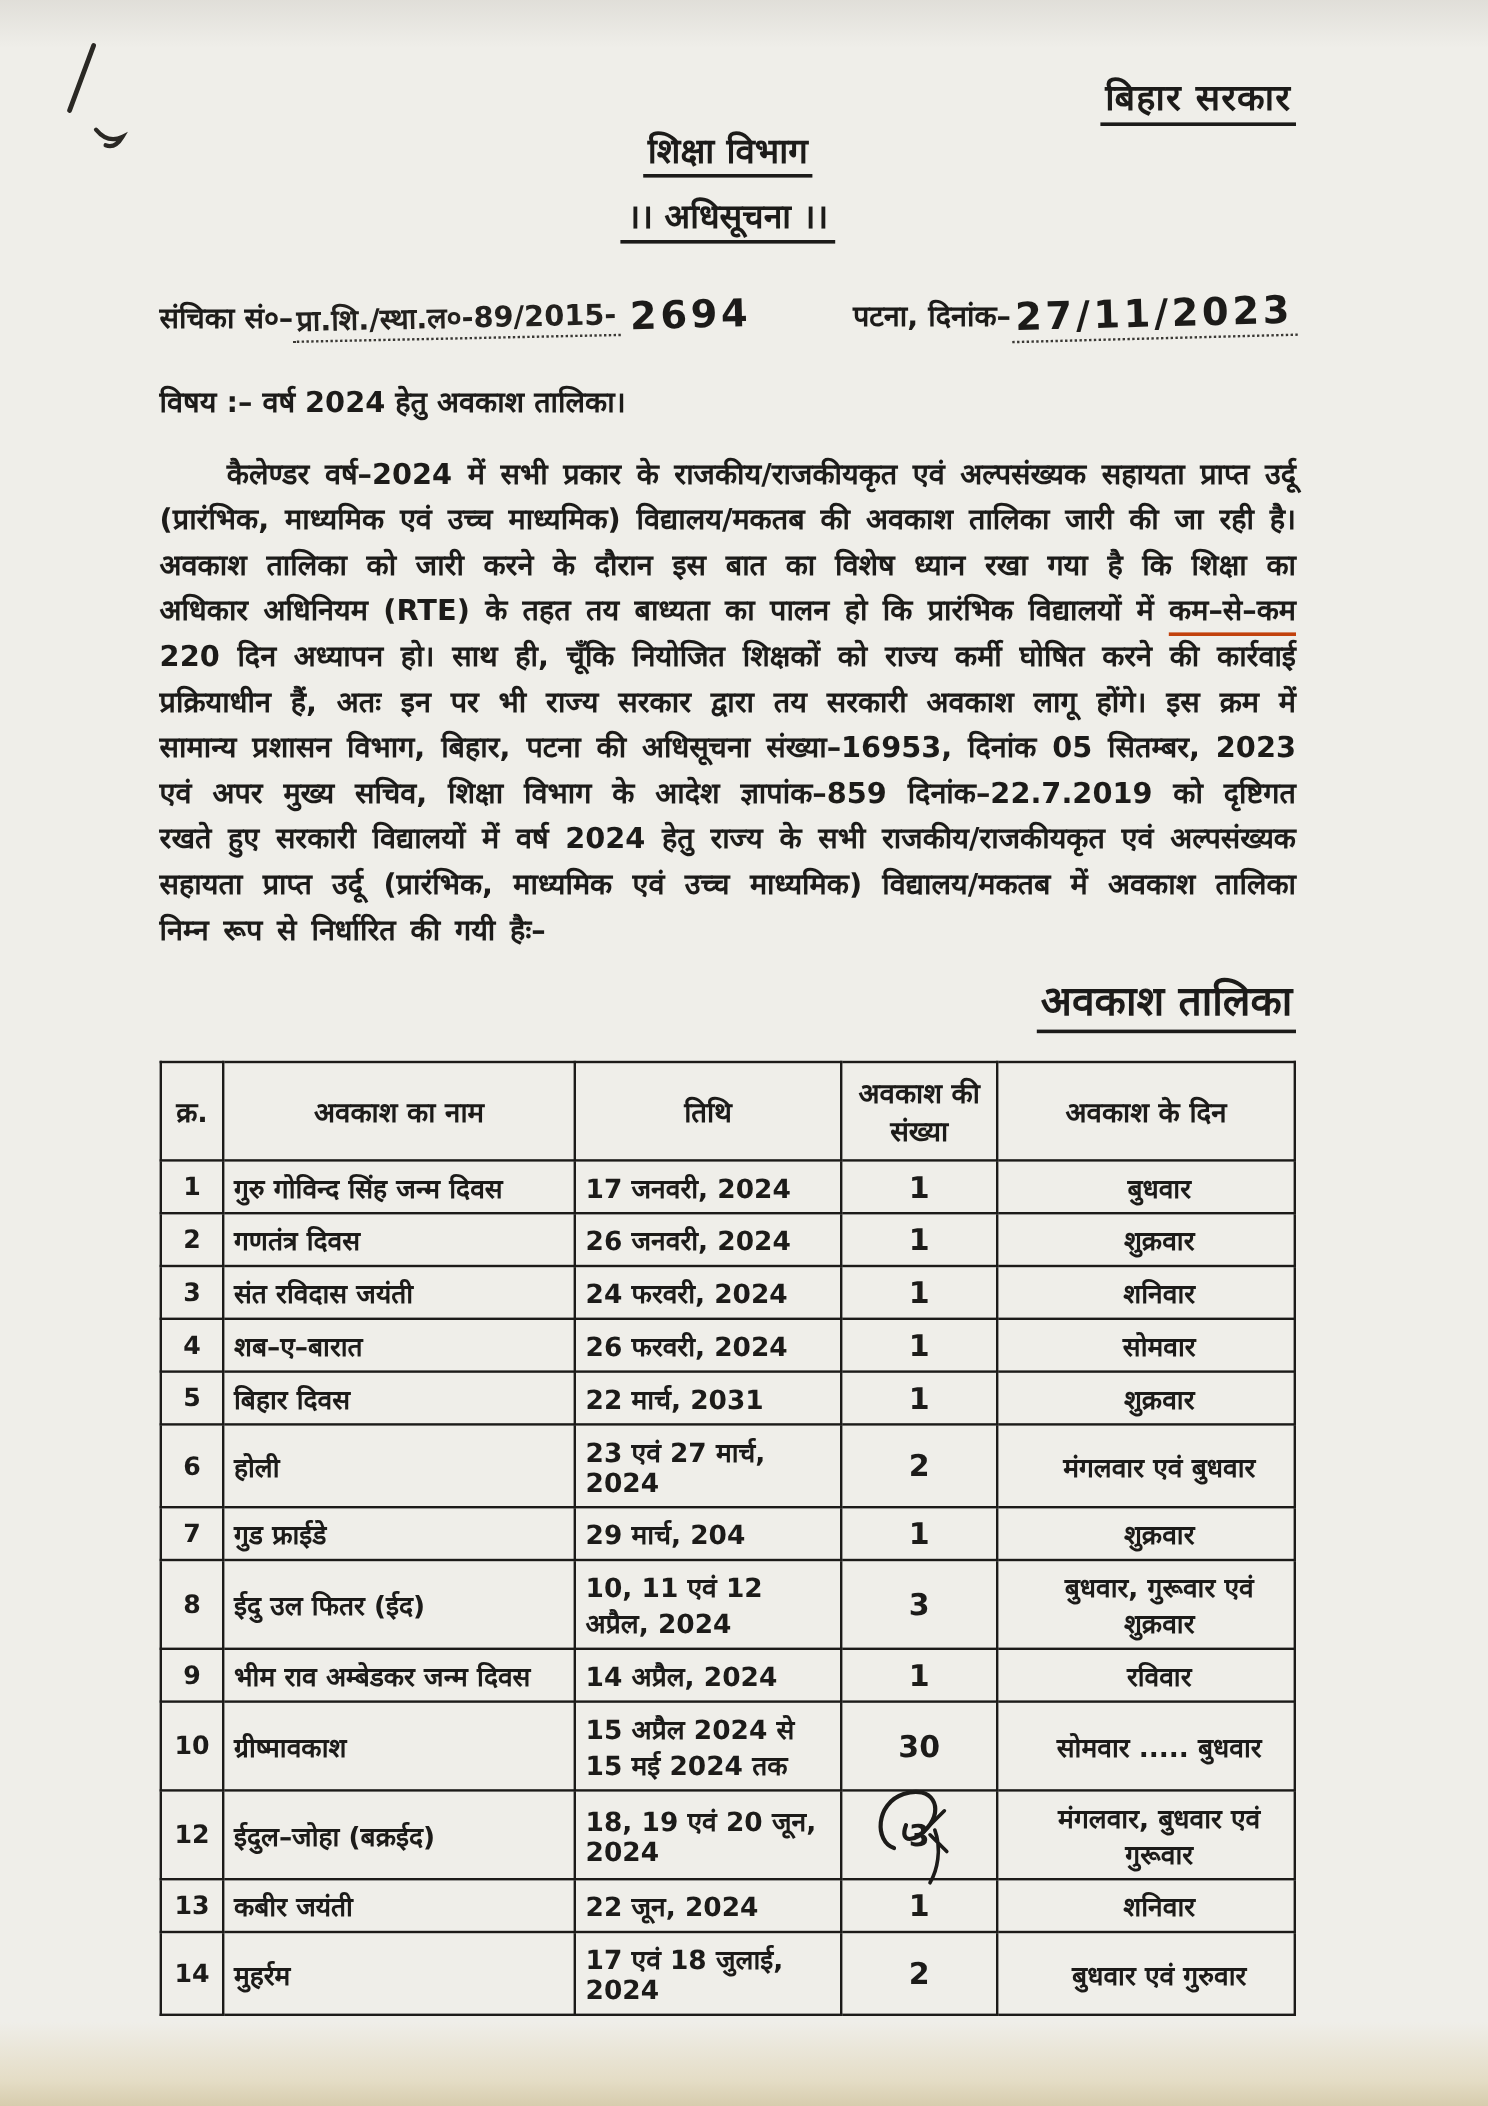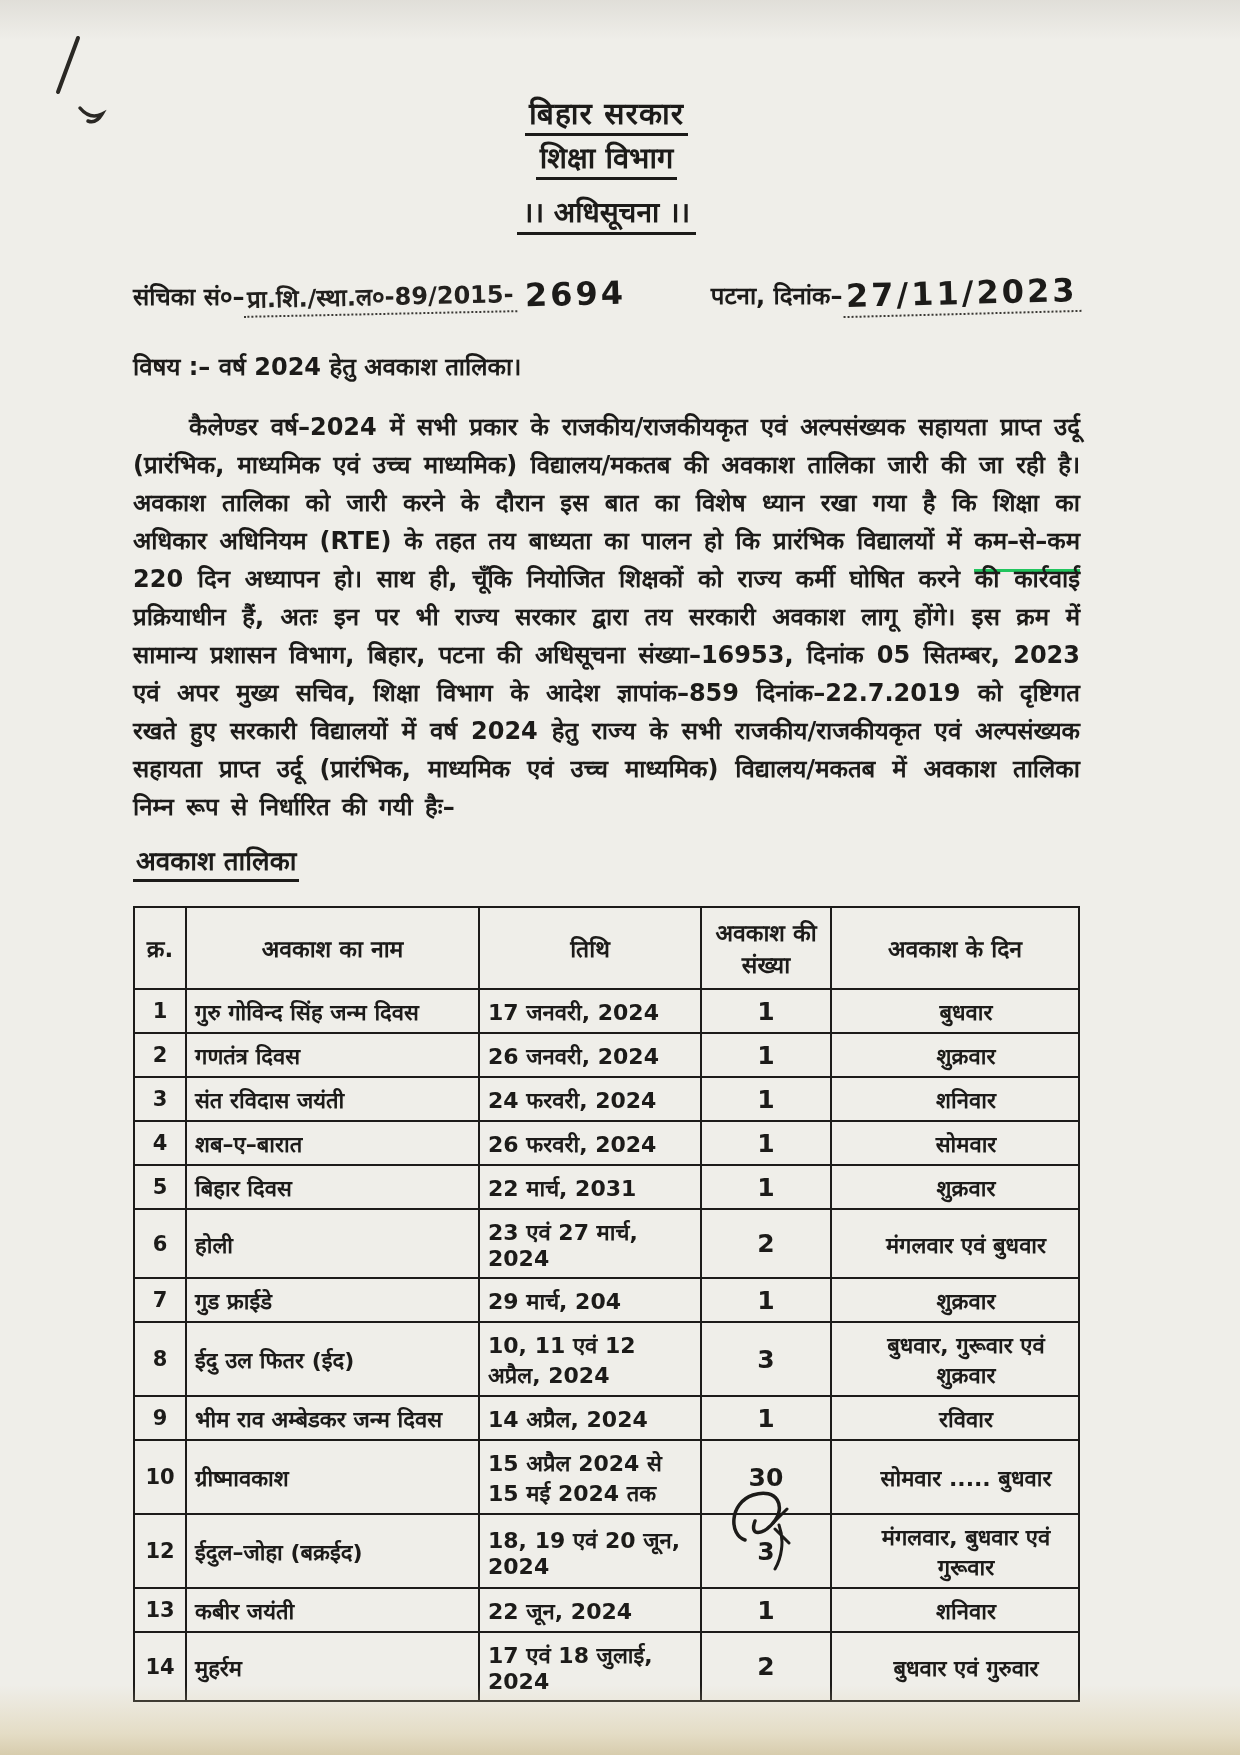--- a/index.html
+++ b/index.html
@@ -18,41 +18,41 @@
     background:linear-gradient(180deg,rgba(224,214,184,0) 0%,rgba(219,206,168,.55) 70%,rgba(205,190,148,.7) 100%);
     pointer-events:none;
   }
   .page::before{ 
     content:"";position:absolute;left:0;right:0;top:0;height:40px;
     background:linear-gradient(180deg,rgba(180,176,168,.25),rgba(180,176,168,0));
     pointer-events:none;
   }
   .content{position:absolute;left:133px;top:0;width:947px;}
   .hdr{ text-align:center; font-weight:bold; }
-  .hdr .t1{margin-top:92px;font-size:30px;letter-spacing:1px;}
+  .hdr .t1{margin-top:60px;font-size:30px;letter-spacing:1px;text-align:right;}
   .hdr .t2{margin-top:4px;font-size:29px;}
   .hdr .t1 span,.hdr .t2 span{border-bottom:3px solid #1c1b19;padding:0 4px 2px;}
   .hdr .t3{margin-top:16px;font-size:28px;}
   .hdr .t3 span{border-bottom:3px solid #1c1b19;padding:0 6px 3px;}
   .refline{
     display:flex;justify-content:space-between;align-items:flex-end;
     margin-top:44px;font-size:24px;font-weight:bold;white-space:nowrap;
   }
   .hw{ 
     font-weight:600;color:#23211e;transform:rotate(-1.2deg);display:inline-block;
   }
   .dotted{border-bottom:2px dotted #3a3834;padding:0 3px 1px;}
   .hw-big{font-size:32px;letter-spacing:3px;transform:rotate(-1.5deg);display:inline-block;font-weight:600;}
   .subject{margin-top:34px;font-size:24px;font-weight:bold;}
   .body-para{
     margin-top:26px;font-size:24px;font-weight:600;line-height:38px;
     text-align:justify;text-indent:56px;word-spacing:4px;
   }
-  .ul{border-bottom:3px solid #22c55e;padding-bottom:14px;}
-  .tbl-title{margin-top:16px;text-align:left;font-size:26px;font-weight:bold;}
+  .ul{border-bottom:3px solid #c2410c;padding-bottom:4px;}
+  .tbl-title{margin-top:16px;text-align:right;font-size:34px;font-weight:bold;}
   .tbl-title span{border-bottom:3px solid #1c1b19;padding:0 3px 3px;}
   table.holiday{
     margin-top:28px;border-collapse:collapse;table-layout:fixed;width:947px;
     font-size:22px;font-weight:600;
   }
   table.holiday th,table.holiday td{
     border:2.5px solid #1c1b19;padding:6px 8px;vertical-align:middle;
     overflow:hidden;
   }
   table.holiday th{font-size:23px;font-weight:bold;text-align:center;padding:8px 4px;}

